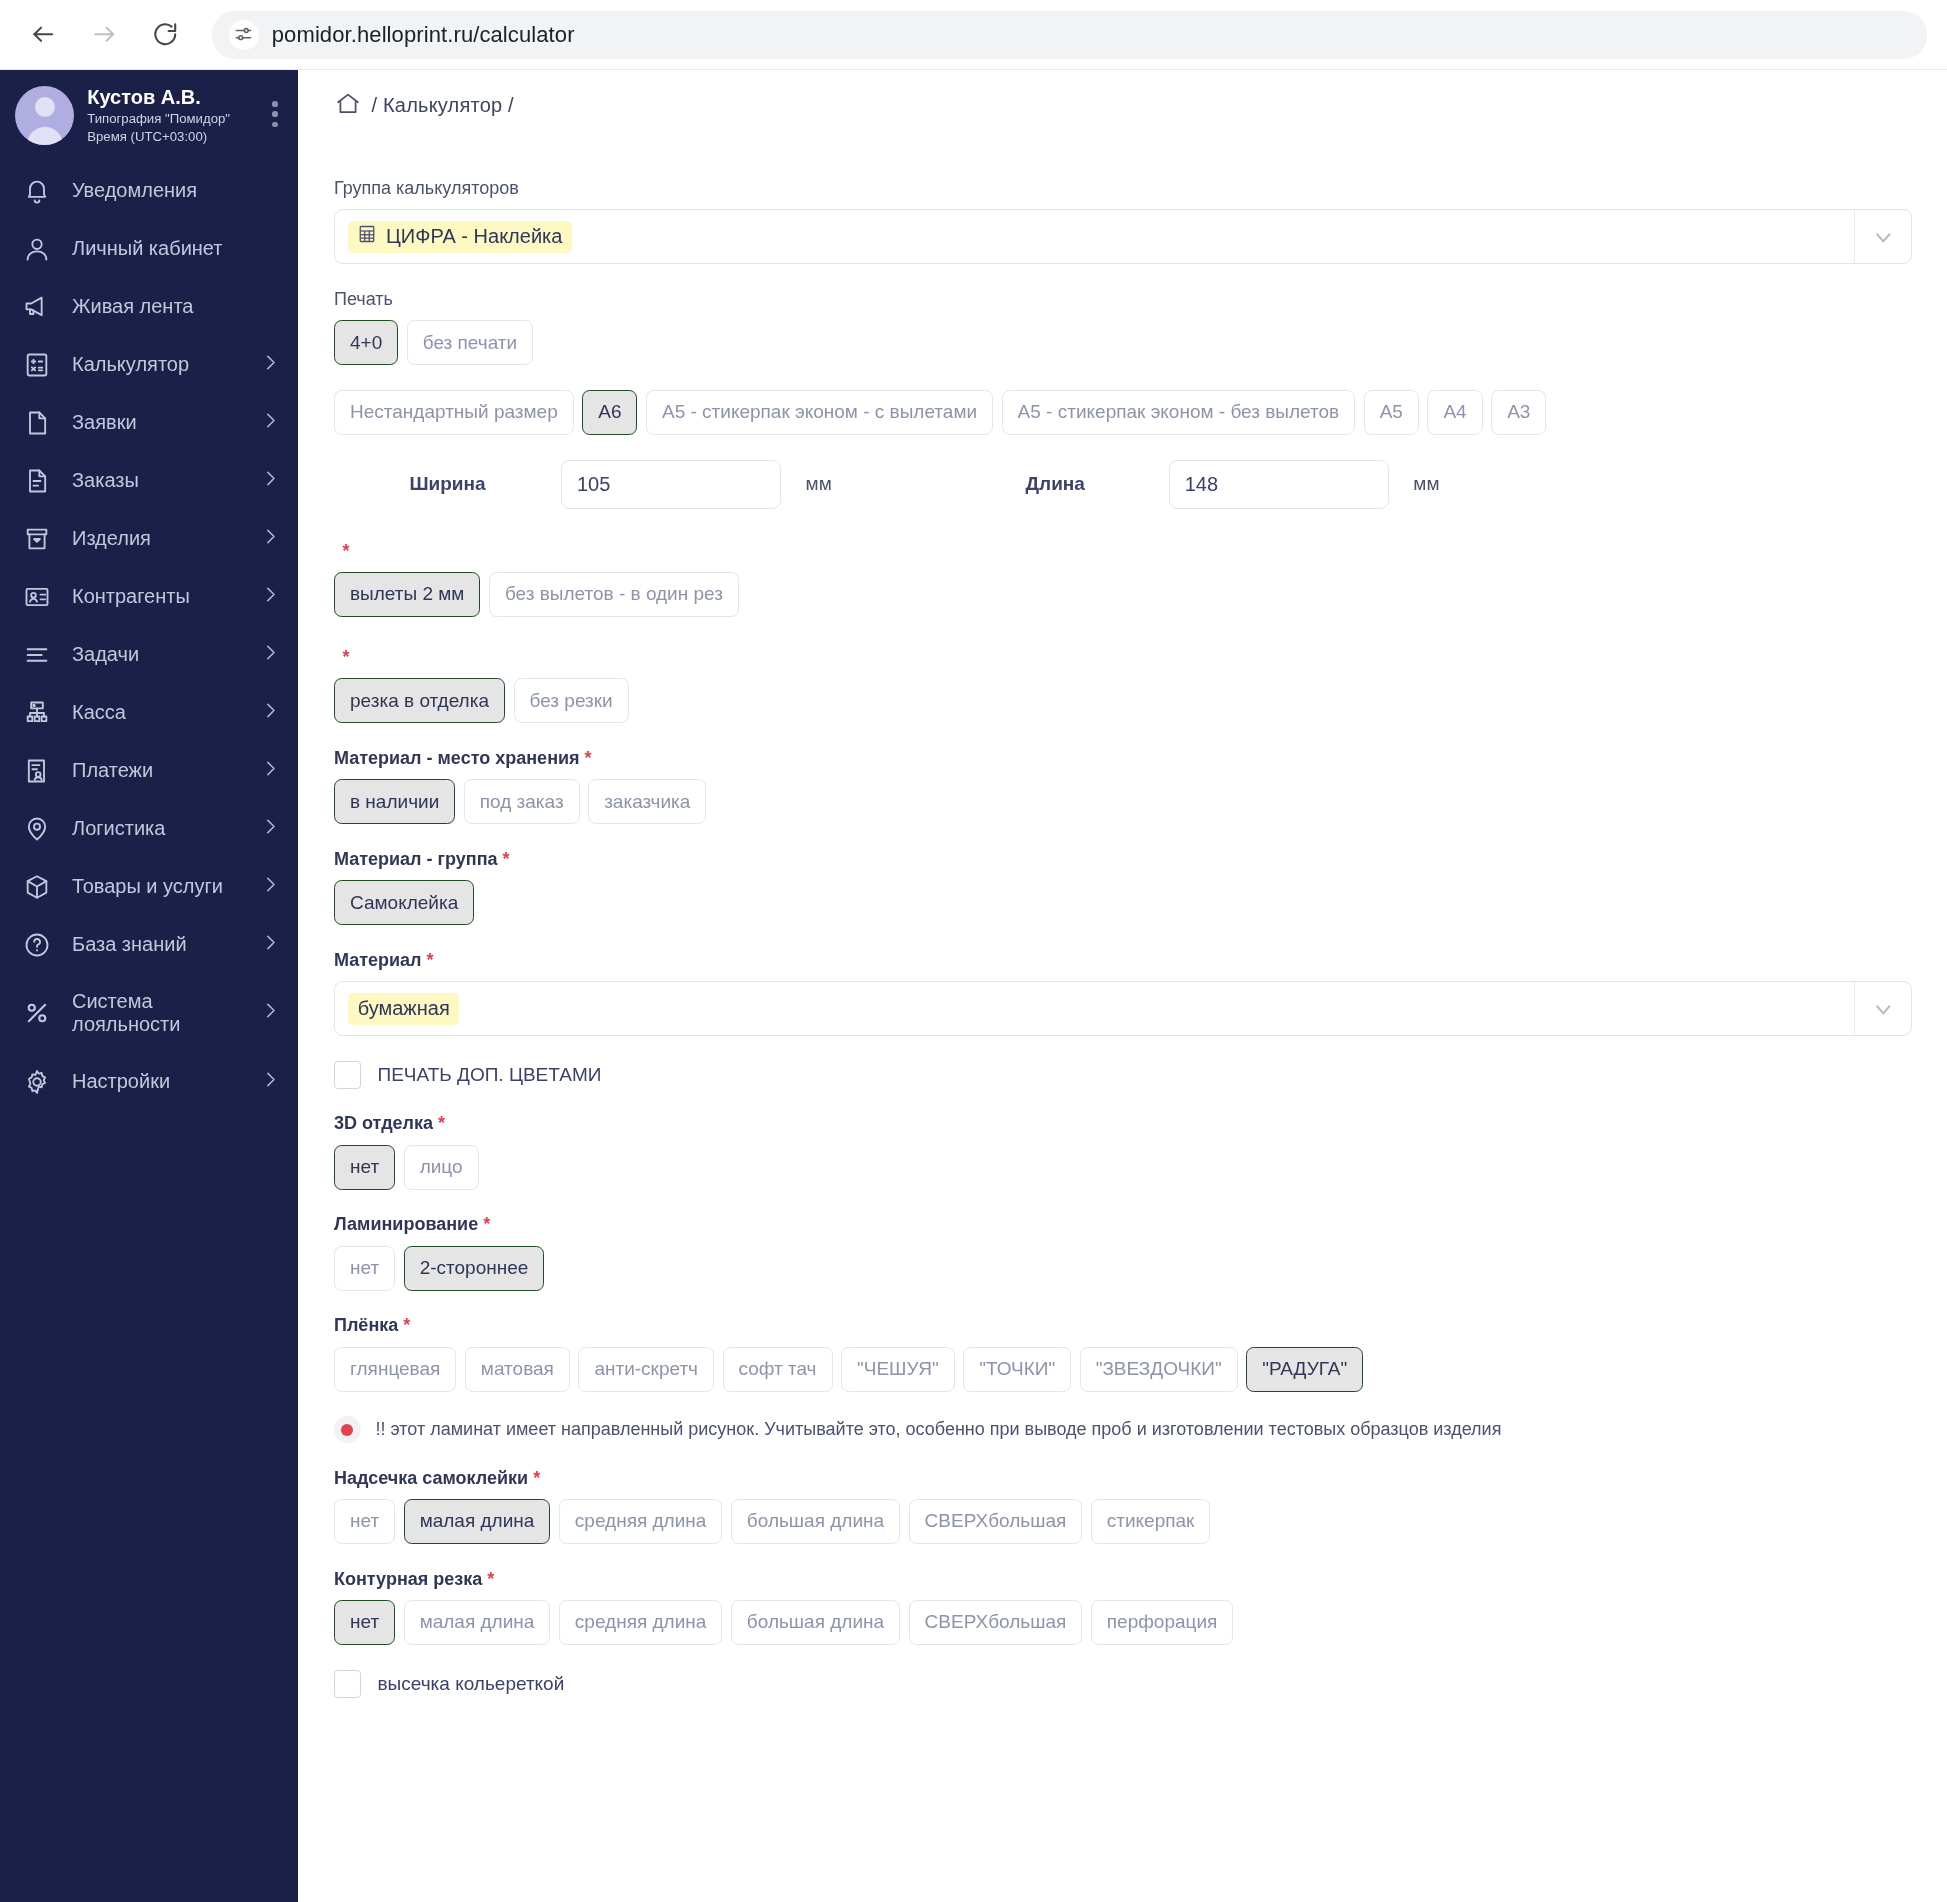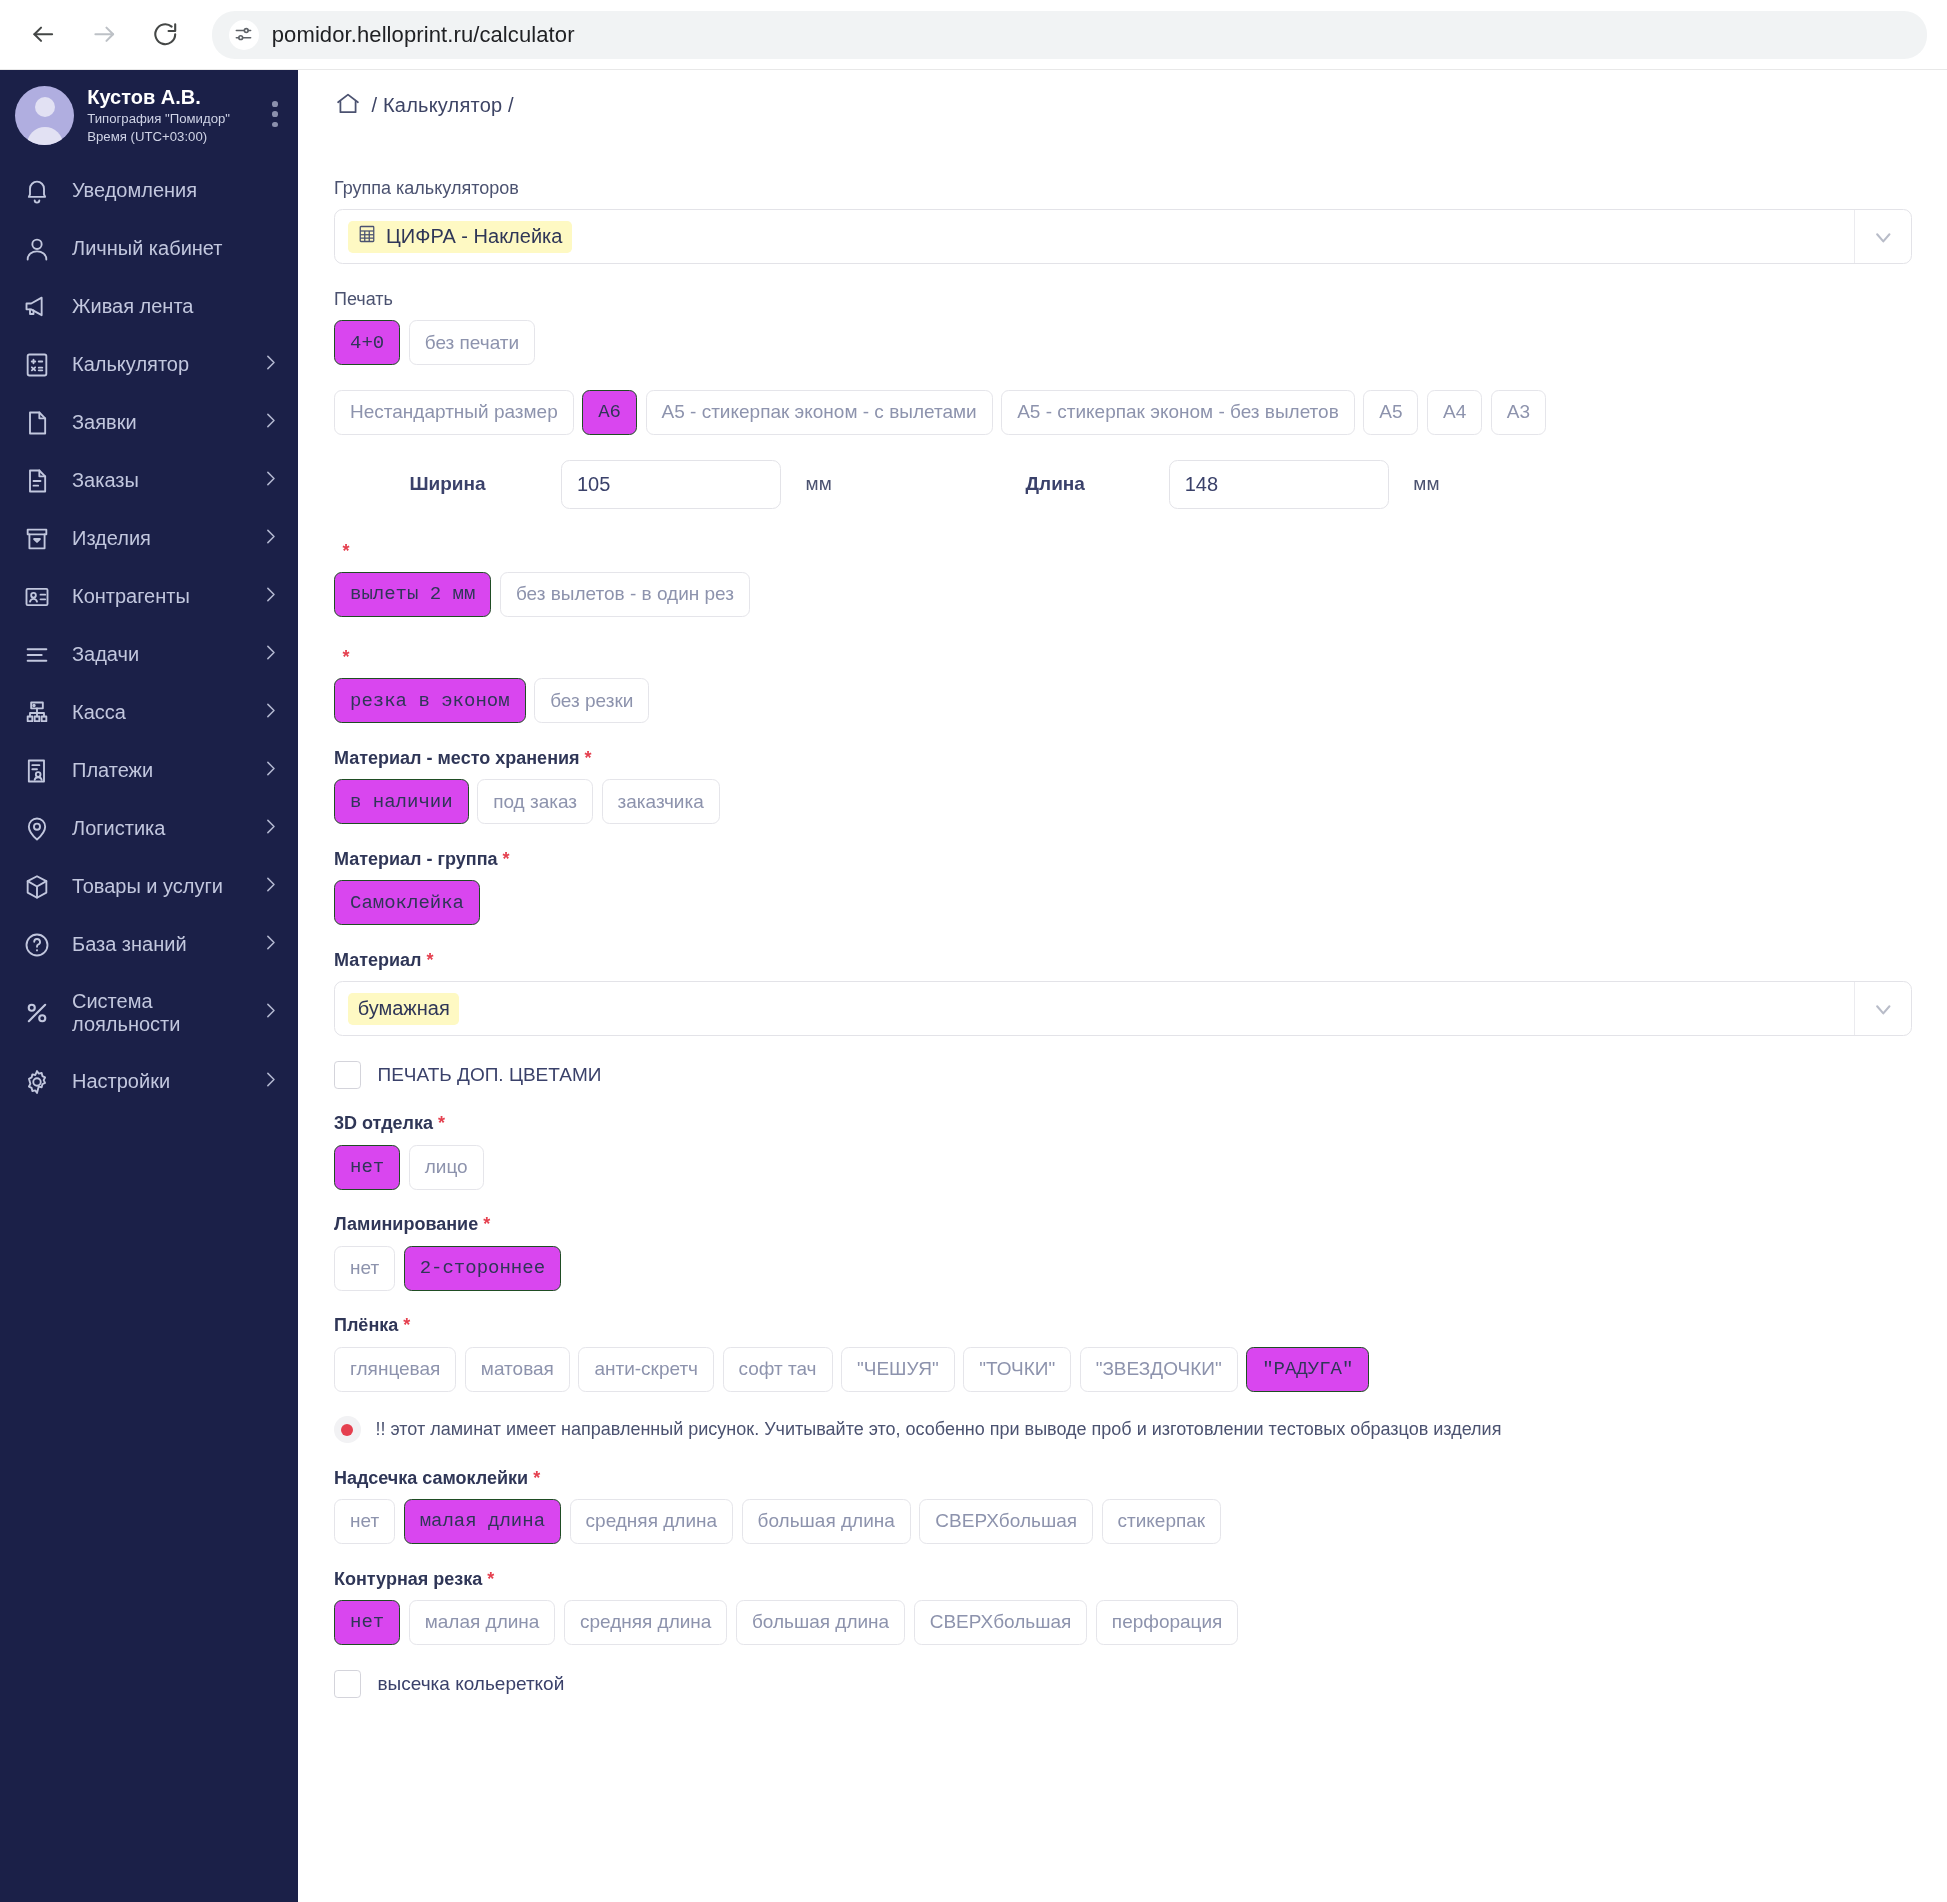--- a/index.html
+++ b/index.html
@@ -226,23 +226,22 @@
     padding: 0 15px;
     height: 45px;
     display: inline-flex;
     align-items: center;
     justify-content: center;
     white-space: nowrap;
     font-family: "Liberation Sans", sans-serif;
   }
   .opt.sel {
     border: 1.9px solid #1f4d23;
-    background: #d946ef;
+    background: #e5e5e5;
     color: #2f3657;
-    font-family: Liberation Mono, monospace;
   }
 
   .dim-row { display: flex; align-items: center; gap: 0; margin: 17px 0 5.7px 0; }
   .dim-label {
     font-size: 19px; font-weight: bold; color: #3a416a;
     width: 227px; text-align: center; flex: 0 0 auto;
   }
   .dim-input {
     width: 220px; height: 49px;
     border: 0.9px solid #e3e3e8;
@@ -656,21 +655,21 @@
         <span class="star-only req">*</span>
         <div class="btn-row">
           <button class="opt sel">вылеты 2 мм</button>
           <button class="opt">без вылетов - в один рез</button>
         </div>
       </div>
 
       <div class="field" style="margin-top:30px;">
         <span class="star-only req">*</span>
         <div class="btn-row">
-          <button class="opt sel">резка в эконом</button>
+          <button class="opt sel">резка в отделка</button>
           <button class="opt">без резки</button>
         </div>
       </div>
 
       <div class="field">
         <span class="field-label bold"><span>Материал - место хранения</span> <span class="req">*</span></span>
         <div class="btn-row">
           <button class="opt sel">в наличии</button>
           <button class="opt">под заказ</button>
           <button class="opt">заказчика</button>

